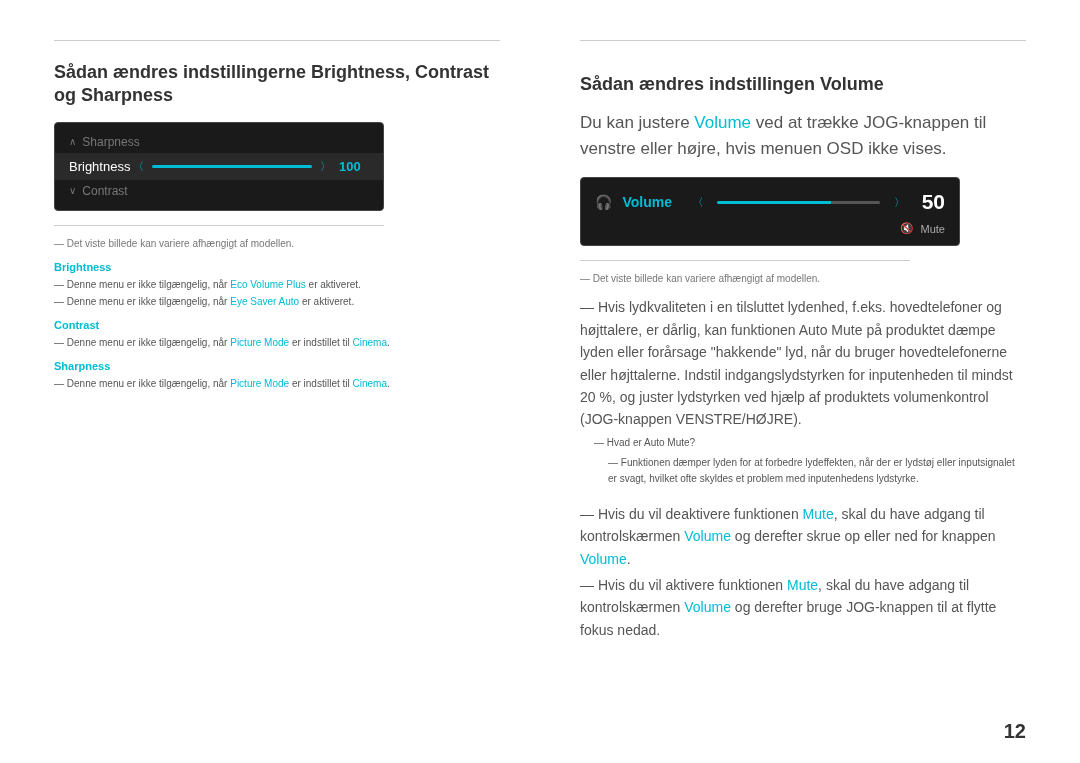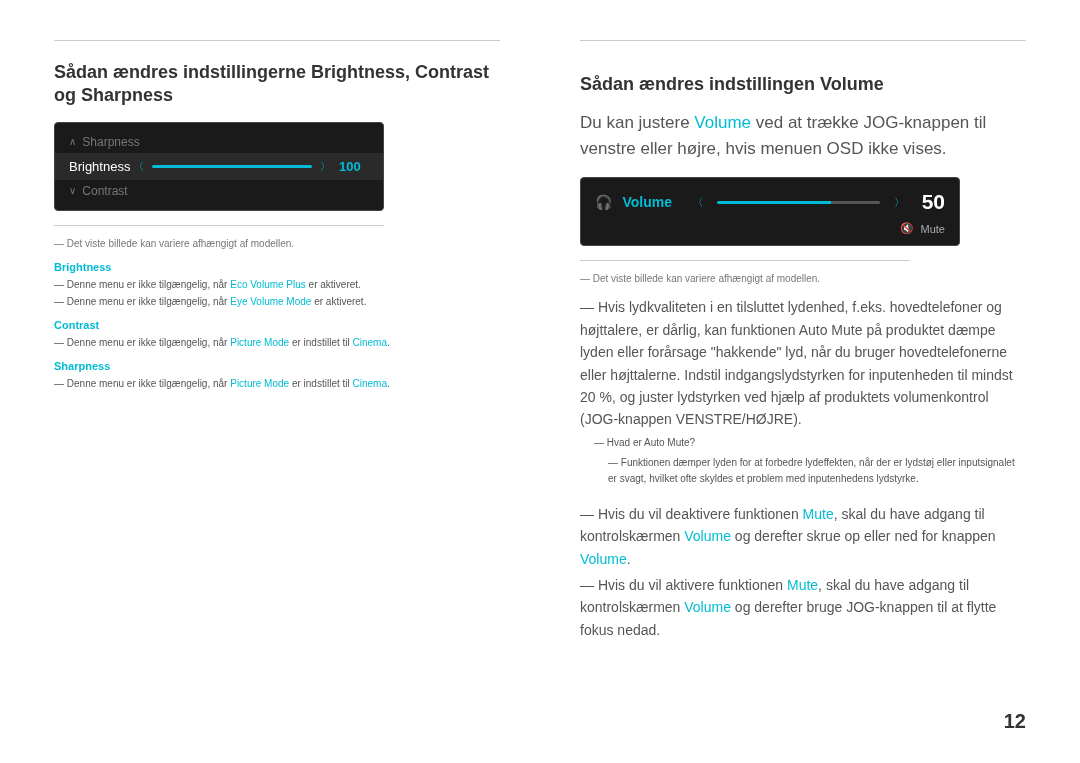--- a/index.html
+++ b/index.html
@@ -241,21 +241,21 @@
       padding-left: 28px;
       margin-bottom: 16px;
     }
 
     .right-indent-sub::before {
       content: '— ';
     }
 
     .page-number {
       position: absolute;
-      bottom: 30px;
+      bottom: 20px;
       right: 54px;
       font-size: 20px;
       color: #333;
       font-weight: bold;
     }
 
     .osd-row-up {
       display: flex;
       align-items: center;
       padding: 4px 14px;
@@ -301,21 +301,21 @@
       </div>
 
       <hr class="divider-line">
       <p class="note-text">Det viste billede kan variere afhængigt af modellen.</p>
 
       <p class="subsection-title">Brightness</p>
       <p class="sub-note">
         Denne menu er ikke tilgængelig, når <span class="highlight-cyan">Eco Volume Plus</span> er aktiveret.
       </p>
       <p class="sub-note">
-        Denne menu er ikke tilgængelig, når <span class="highlight-cyan">Eye Volume Mode</span> er aktiveret.
+        Denne menu er ikke tilgængelig, når <span class="highlight-cyan">Eye Saver Auto</span> er aktiveret.
       </p>
 
       <p class="subsection-title">Contrast</p>
       <p class="sub-note">
         Denne menu er ikke tilgængelig, når <span class="highlight-cyan">Picture Mode</span> er indstillet til <span class="highlight-cyan">Cinema</span>.
       </p>
 
       <p class="subsection-title">Sharpness</p>
       <p class="sub-note">
         Denne menu er ikke tilgængelig, når <span class="highlight-cyan">Picture Mode</span> er indstillet til <span class="highlight-cyan">Cinema</span>.

